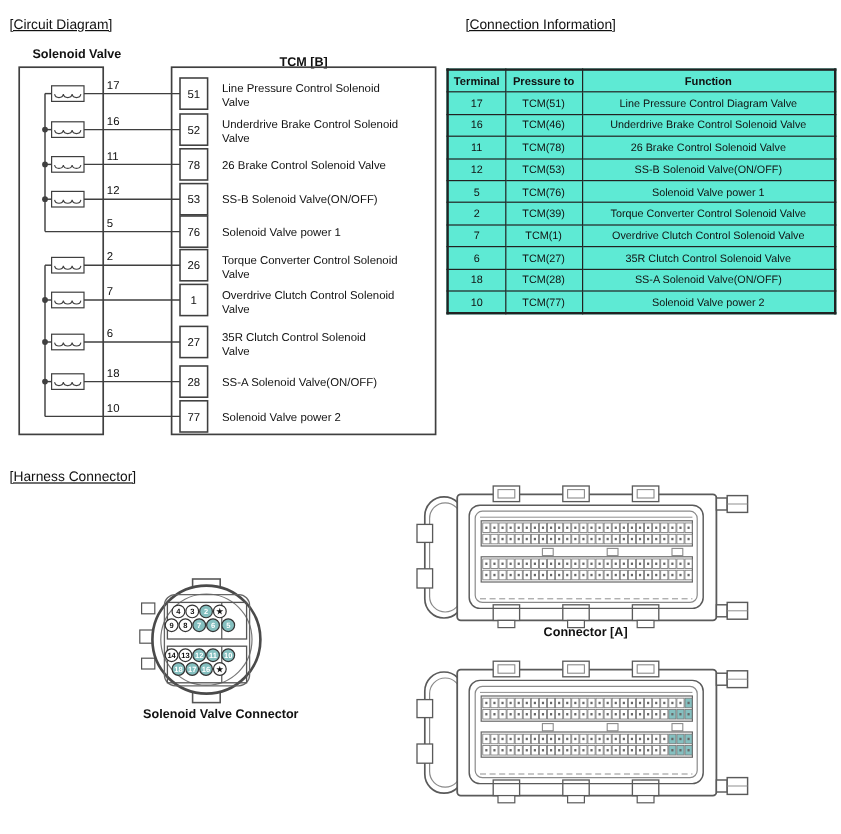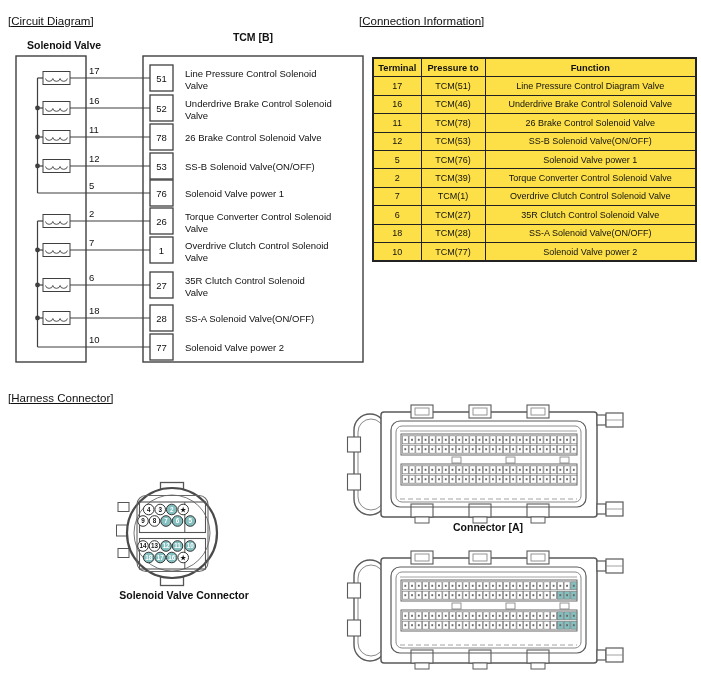--- a/index.html
+++ b/index.html
@@ -3,33 +3,33 @@
 <meta charset="utf-8">
 <style>
   html,body{margin:0;padding:0;background:#fff;}
   body{width:701px;height:695px;position:relative;overflow:hidden;
        font-family:"Liberation Sans",sans-serif;}
   .title{position:absolute;font-size:11.5px;color:#111;white-space:nowrap;text-decoration:underline;}
   .blabel{position:absolute;font-size:10.5px;font-weight:bold;color:#111;white-space:nowrap;}
   .center{text-align:center;white-space:nowrap;}
   #art{position:absolute;left:0;top:0;}
   #conn-table{position:absolute;left:372px;top:57px;border-collapse:collapse;
-              table-layout:fixed;border:2px solid #222;background:#fde047;}
+              table-layout:fixed;border:2px solid #222;background:#5eead4;}
   #conn-table th,#conn-table td{border:1px solid #222;text-align:center;padding:0 2px;
               height:17.4px;font-size:9px;color:#111;white-space:nowrap;overflow:hidden;}
   #conn-table th{font-weight:bold;font-size:9.3px;}
 </style>
 </head>
 <body>
 
 <div class="title" style="left:8px;top:15px">[Circuit Diagram]</div>
-<div class="title" style="left:359px;top:15px">[Connection Information]</div>
+<div class="title" style="left:388px;top:15px">[Connection Information]</div>
 <div class="title" style="left:8px;top:392px">[Harness Connector]</div>
 <div class="blabel" style="left:27px;top:39px">Solenoid Valve</div>
-<div class="blabel center" style="left:193px;top:31px;width:120px">TCM [B]</div>
+<div class="blabel center" style="left:193px;top:46px;width:120px">TCM [B]</div>
 <div class="blabel center" style="left:84px;top:589px;width:200px">Solenoid Valve Connector</div>
 <div class="blabel center" style="left:408px;top:521px;width:160px">Connector [A]</div>
 <div class="blabel center" style="left:408px;top:642px;width:160px">Connector [B]</div>
 
 <svg id="art" width="701" height="695" viewBox="0 0 701 695">
     <g>
       <rect x="16" y="56" width="70" height="306" rx="0" fill="none" stroke="#3f3f3f" stroke-width="1.4"></rect>
       <rect x="143" y="56" width="220" height="306" rx="0" fill="none" stroke="#3f3f3f" stroke-width="1.4"></rect>
       <line x1="37.5" y1="78" x2="37.5" y2="193" stroke="#3f3f3f" stroke-width="1.2"></line>
       <line x1="37.5" y1="78" x2="43" y2="78" stroke="#3f3f3f" stroke-width="1.2"></line>

